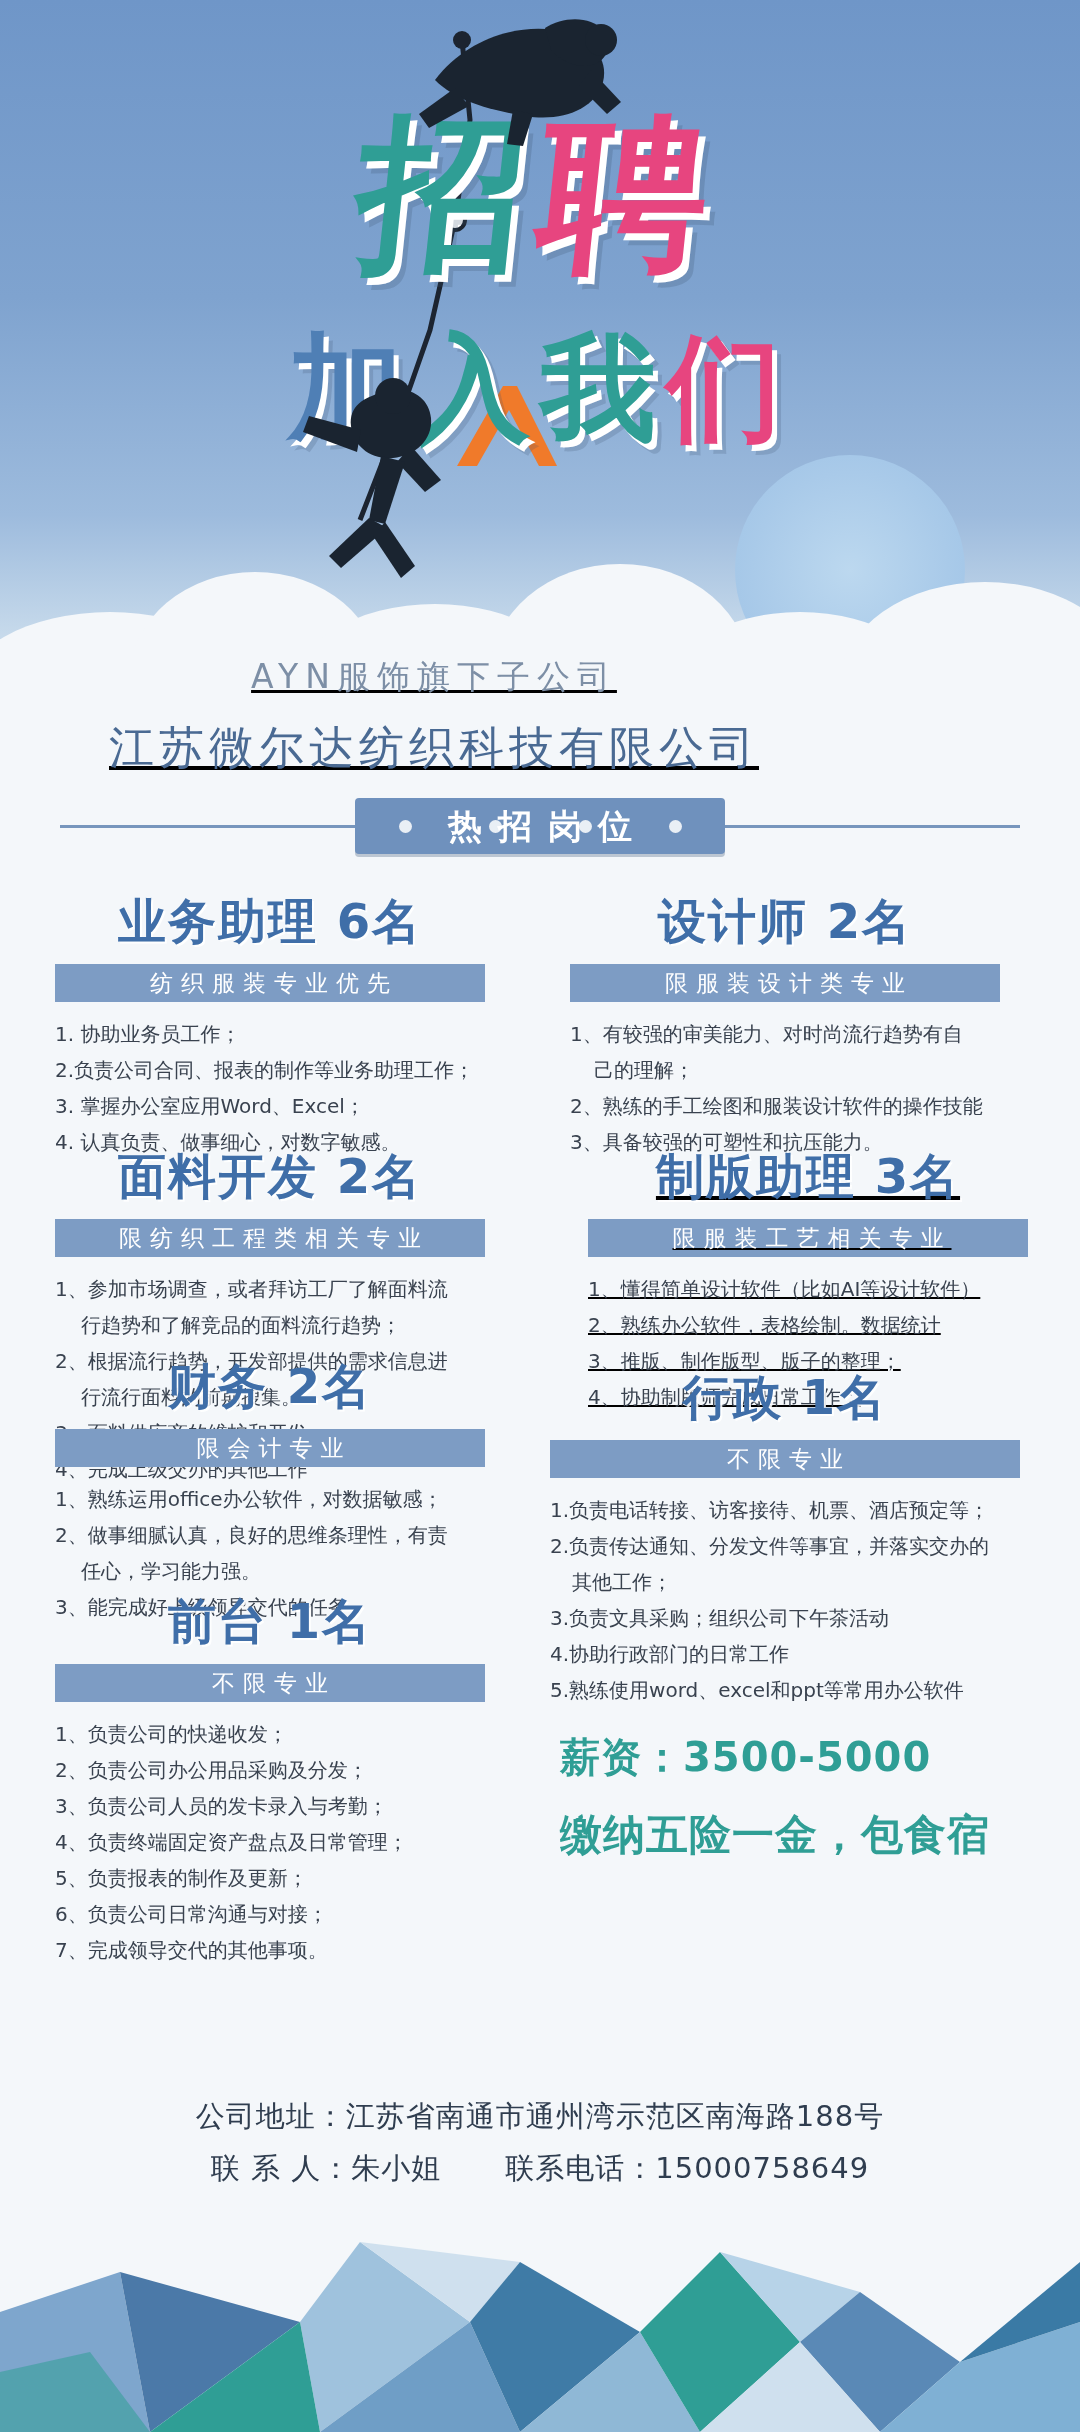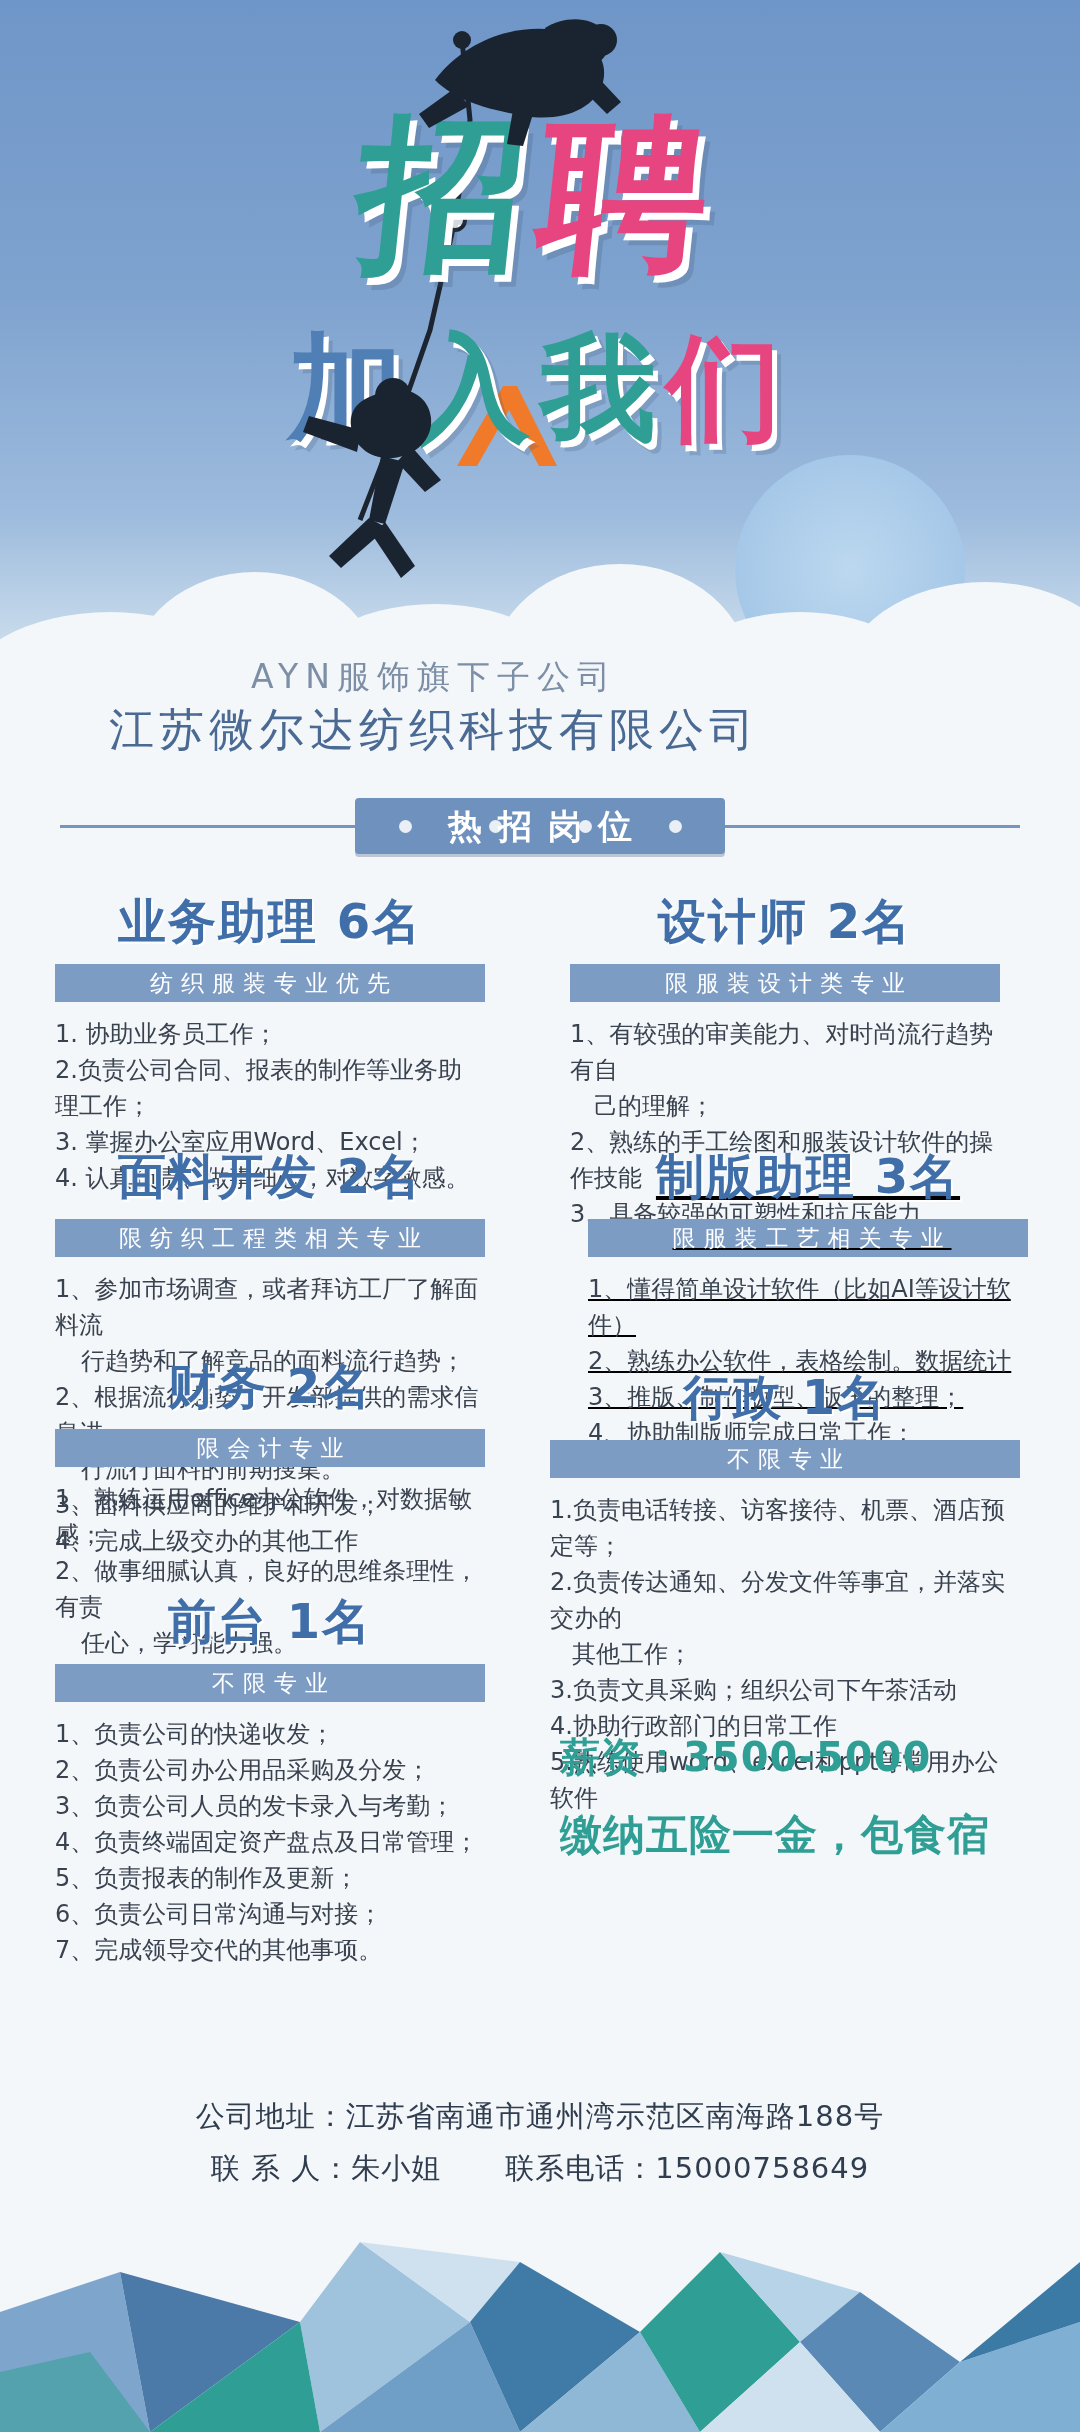--- a/index.html
+++ b/index.html
@@ -112,28 +112,30 @@
     background: #1c2430;
   }
 
   
   .company {
     position: absolute;
     left: 0;
     top: 655px;
     width: 868px;
     text-align: center;
+    text-decoration: underline;
   }
   .company-sub {
     font-size: 33px;
     letter-spacing: 7px;
     color: #7d8fa6;
     font-family: "DejaVu Sans", sans-serif;
   }
   .company-name {
+    margin-top: 18px;
     font-size: 45px;
     letter-spacing: 5px;
     color: #4a6a93;
     font-family: "DejaVu Sans", sans-serif;
     font-weight: 500;
   }
 
   
   .ribbon-wrap {
     position: absolute;
@@ -215,21 +217,21 @@
     text-indent: 8px;
     text-align: center;
     font-family: "DejaVu Sans", sans-serif;
   }
   .job-list {
     margin: 14px 0 0 0;
     padding: 0;
     list-style: none;
   }
   .job-list li {
-    font-size: 24px;
+    font-size: 20px;
     line-height: 36px;
     color: #39424f;
     font-family: "DejaVu Sans", sans-serif;
     text-indent: 0;
     padding-left: 0;
   }
 
   
   .salary {
     position: absolute;

